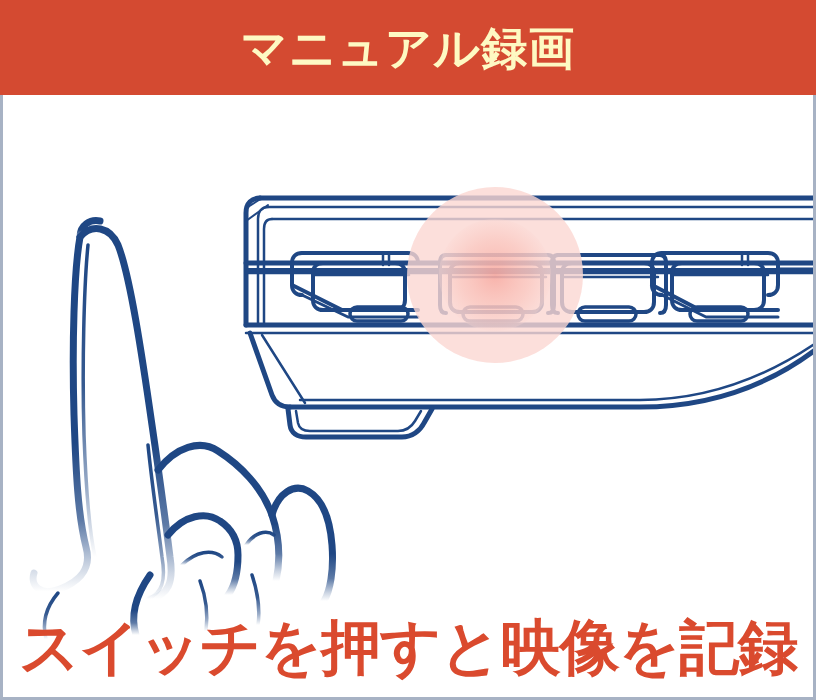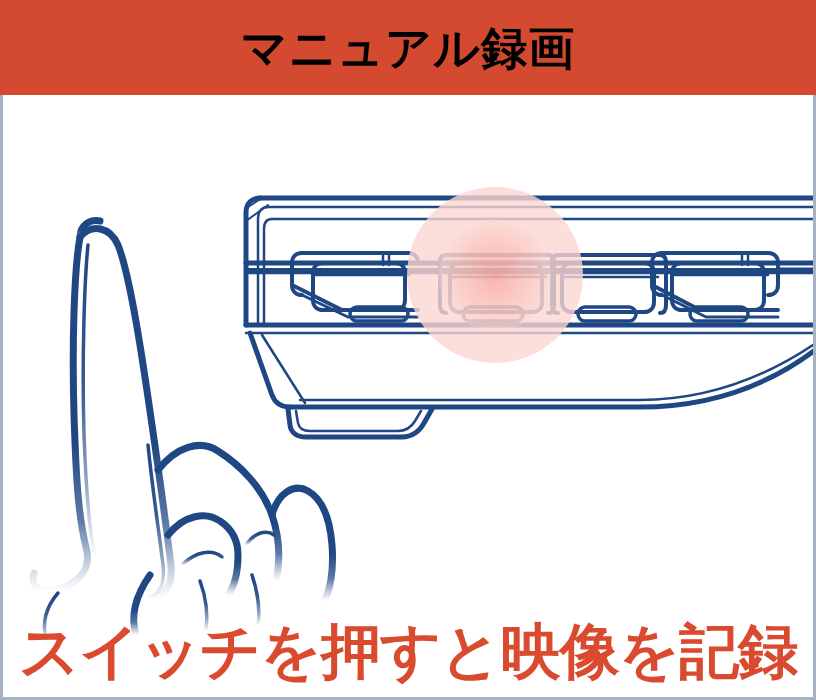--- a/index.html
+++ b/index.html
@@ -30,21 +30,21 @@
     top: 0;
     width: 816px;
     height: 95px;
     background: #D44A31;
     display: flex;
     align-items: center;
     justify-content: center;
     z-index: 40;
   }
   #header-title {
-    color: #000000;
+    color: #fef9c3;
     font-size: 46px;
     font-weight: bold;
     letter-spacing: 1px;
     line-height: 1;
     font-family: "DejaVu Sans", "Liberation Sans", sans-serif;
     white-space: nowrap;
   }
 
   
   #illustration-area {
@@ -79,21 +79,21 @@
     text-align: center;
     z-index: 30;
     pointer-events: none;
   }
   #caption-text {
     color: #DA4A2E;
     font-size: 60px;
     font-weight: bold;
     line-height: 1;
     letter-spacing: -1px;
-    font-family: Liberation Sans, sans-serif;
+    font-family: Liberation Mono, monospace;
     white-space: nowrap;
   }
 </style>
 </head>
 <body>
 
 <div id="panel">
 
   <div id="header-bar">
     <div id="header-title">マニュアル録画</div>

